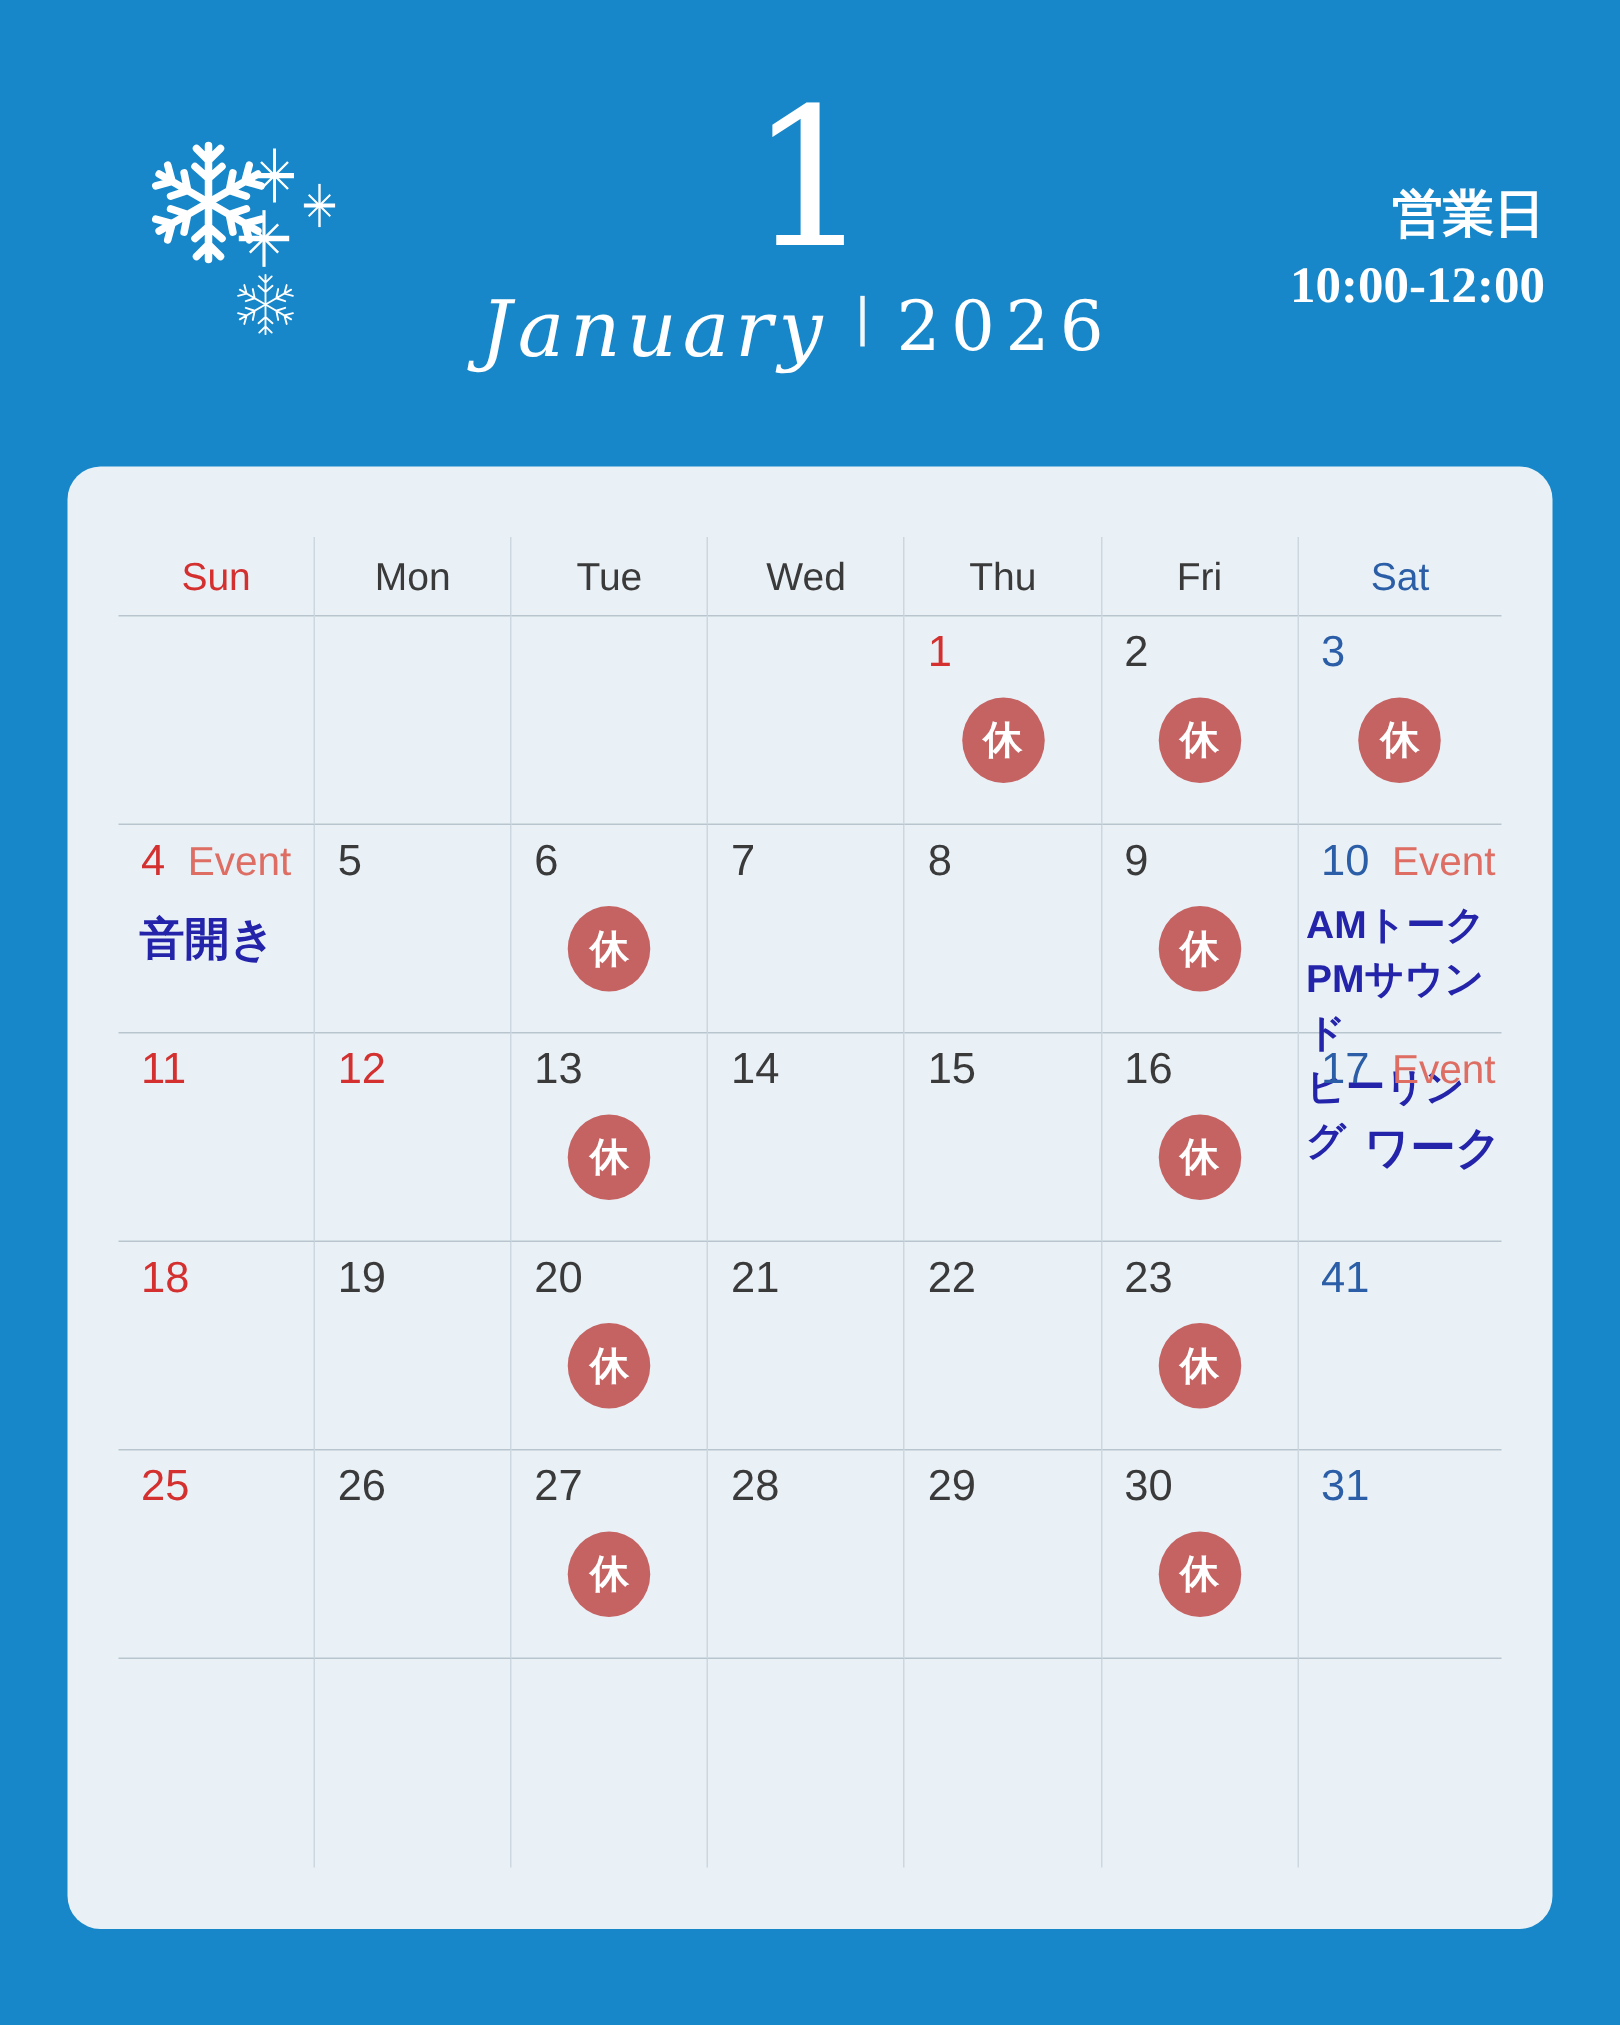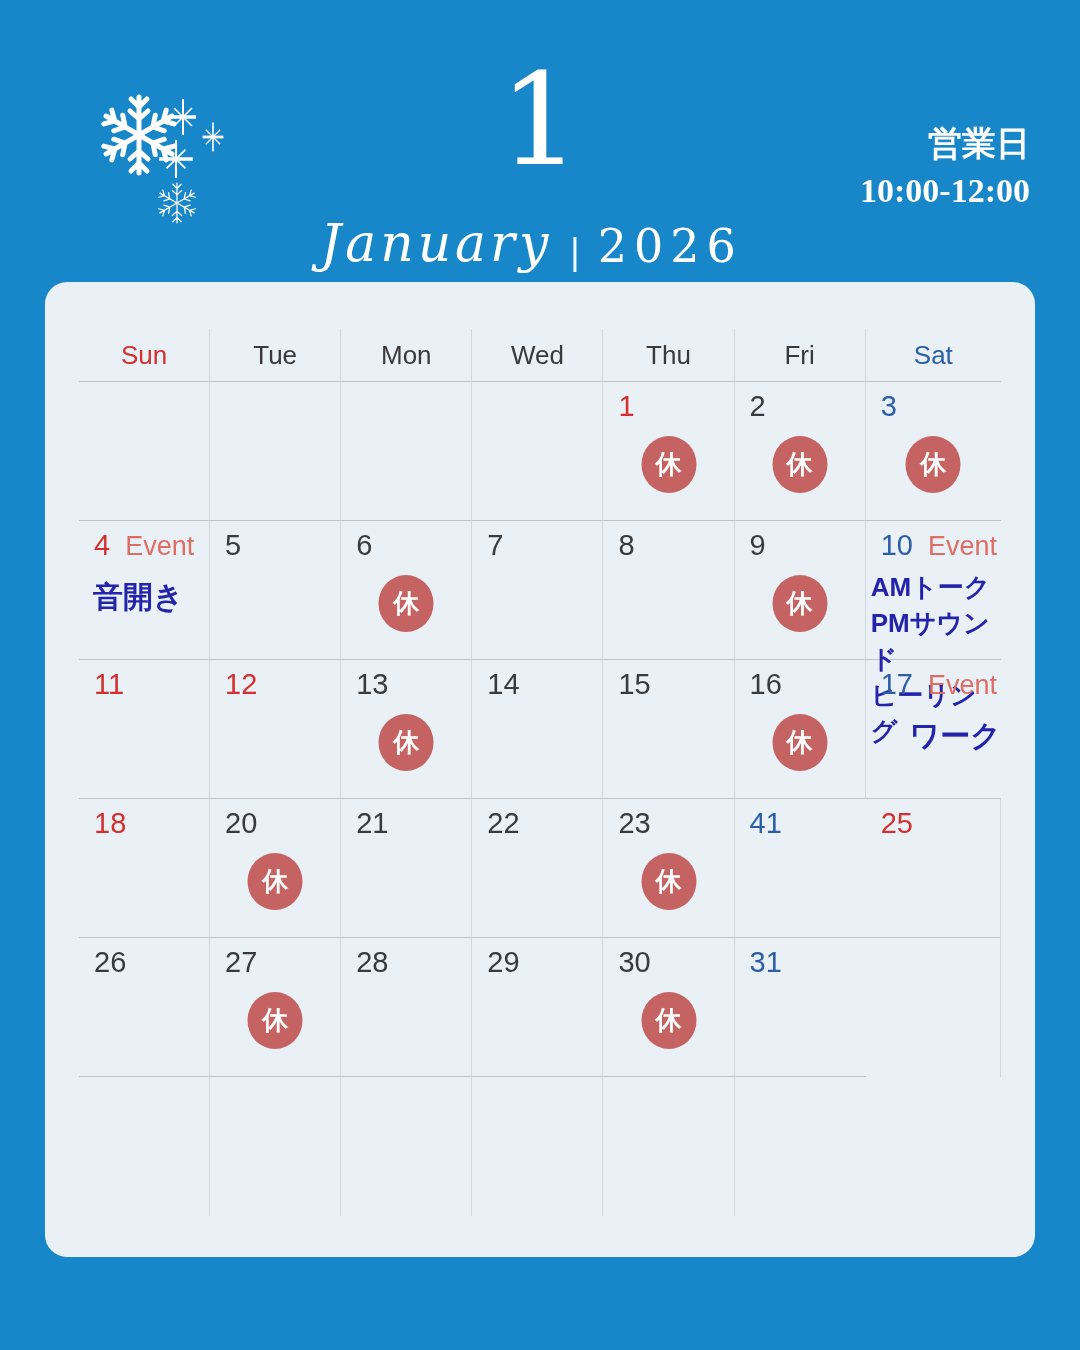--- a/index.html
+++ b/index.html
@@ -14,41 +14,41 @@
   
   .snow-svg { position:absolute; left:40px; top:70px; }
 
   .month-num {
     position:absolute; top:50px; left:50%; transform:translateX(-50%);
     color:#ffffff; font-family:"DejaVu Serif","Liberation Serif",serif;
     font-size:128px; line-height:1.1; font-weight:400;
   }
   .month-line {
     position:absolute; top:190px; left:50%; transform:translateX(-52%);
-    display:flex; align-items:flex-end; gap:18px; color:#ffffff;margin-top:23px;
+    display:flex; align-items:flex-start; gap:18px; color:#ffffff;
   }
   .month-name {
     font-family:"DejaVu Serif","Liberation Serif",serif;
     font-style:italic; font-size:52px; letter-spacing:4px;
   }
   .month-divider { font-size:36px; font-weight:300; opacity:.95; font-family:"Liberation Sans",sans-serif; }
   .month-year {
     font-family:"DejaVu Serif","Liberation Serif",serif;
     font-size:46px; letter-spacing:7px;
   }
 
   .hours-block {
     position:absolute; top:120px; right:50px; text-align:right;
     color:#ffffff; font-family:"Liberation Serif","DejaVu Serif",serif;
     font-weight:700; font-size:34px; line-height:47px;
   }
 
   
   .card {
-    position:absolute; left:45px; top:282px; width:990px; height:975px;
+    position:absolute; left:45px; top:311px; width:990px; height:975px;
     background:#e9f1f7; border-radius:22px;
   }
   .cal-table {
     position:absolute; left:34px; top:47px; width:922px;
     display:grid; grid-template-columns:repeat(7,1fr);
     grid-template-rows:53px repeat(6,139px);
   }
   .wd-cell {
     display:flex; align-items:center; justify-content:center;
     font-size:26px; color:#3c3c3c;
@@ -154,22 +154,22 @@
   </div>
 
   <div class="hours-block">
     <div>営業日</div>
     <div>10:00-12:00</div>
   </div>
 
   <div class="card">
     <div class="cal-table" id="cal-table">
         <div class="wd-cell t-holiday">Sun</div>
+        <div class="wd-cell t-normal">Mon</div>
         <div class="wd-cell t-normal">Tue</div>
-        <div class="wd-cell t-normal">Mon</div>
         <div class="wd-cell t-normal">Wed</div>
         <div class="wd-cell t-normal">Thu</div>
         <div class="wd-cell t-normal">Fri</div>
         <div class="wd-cell t-sat last-col">Sat</div>
         <div class="cell"></div>
         <div class="cell"></div>
         <div class="cell"></div>
         <div class="cell"></div>
         <div class="cell">
           <div class="cell-top">
@@ -277,20 +277,25 @@
             <div>ワーク</div>
           </div>
         </div>
         <div class="cell">
           <div class="cell-top">
             <span class="day-num t-holiday">18</span>
           </div>
         </div>
         <div class="cell">
           <div class="cell-top">
+            <span class="day-num t-normal">19</span>
+          </div>
+        </div>
+        <div class="cell">
+          <div class="cell-top">
             <span class="day-num t-normal">20</span>
           </div>
           <div class="closed-badge">休</div>
         </div>
         <div class="cell">
           <div class="cell-top">
             <span class="day-num t-normal">21</span>
           </div>
         </div>
         <div class="cell">

